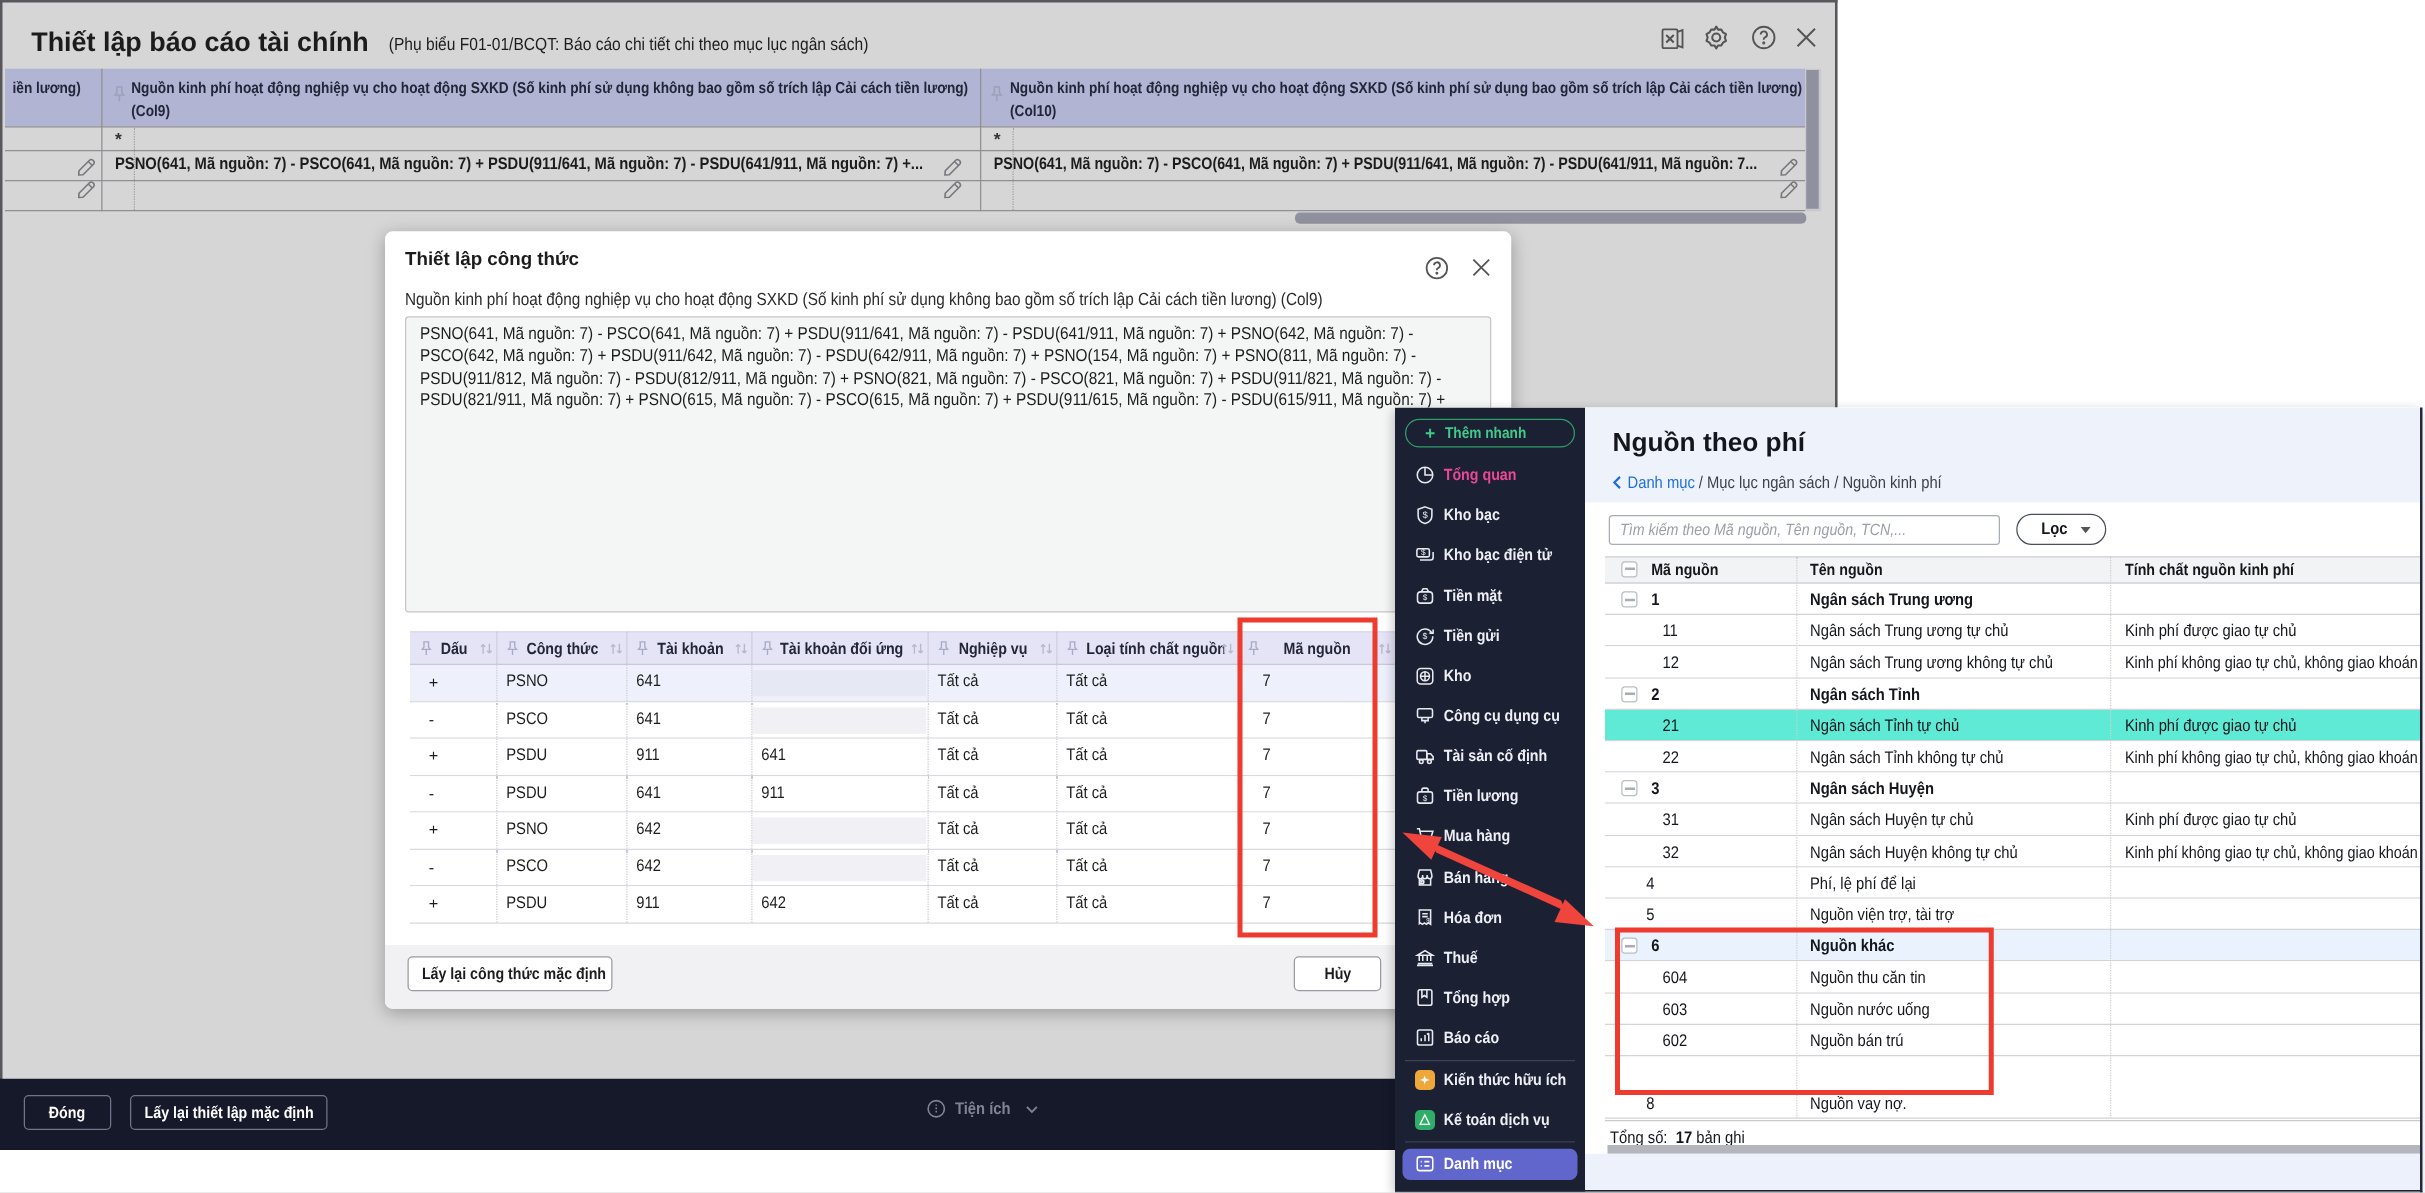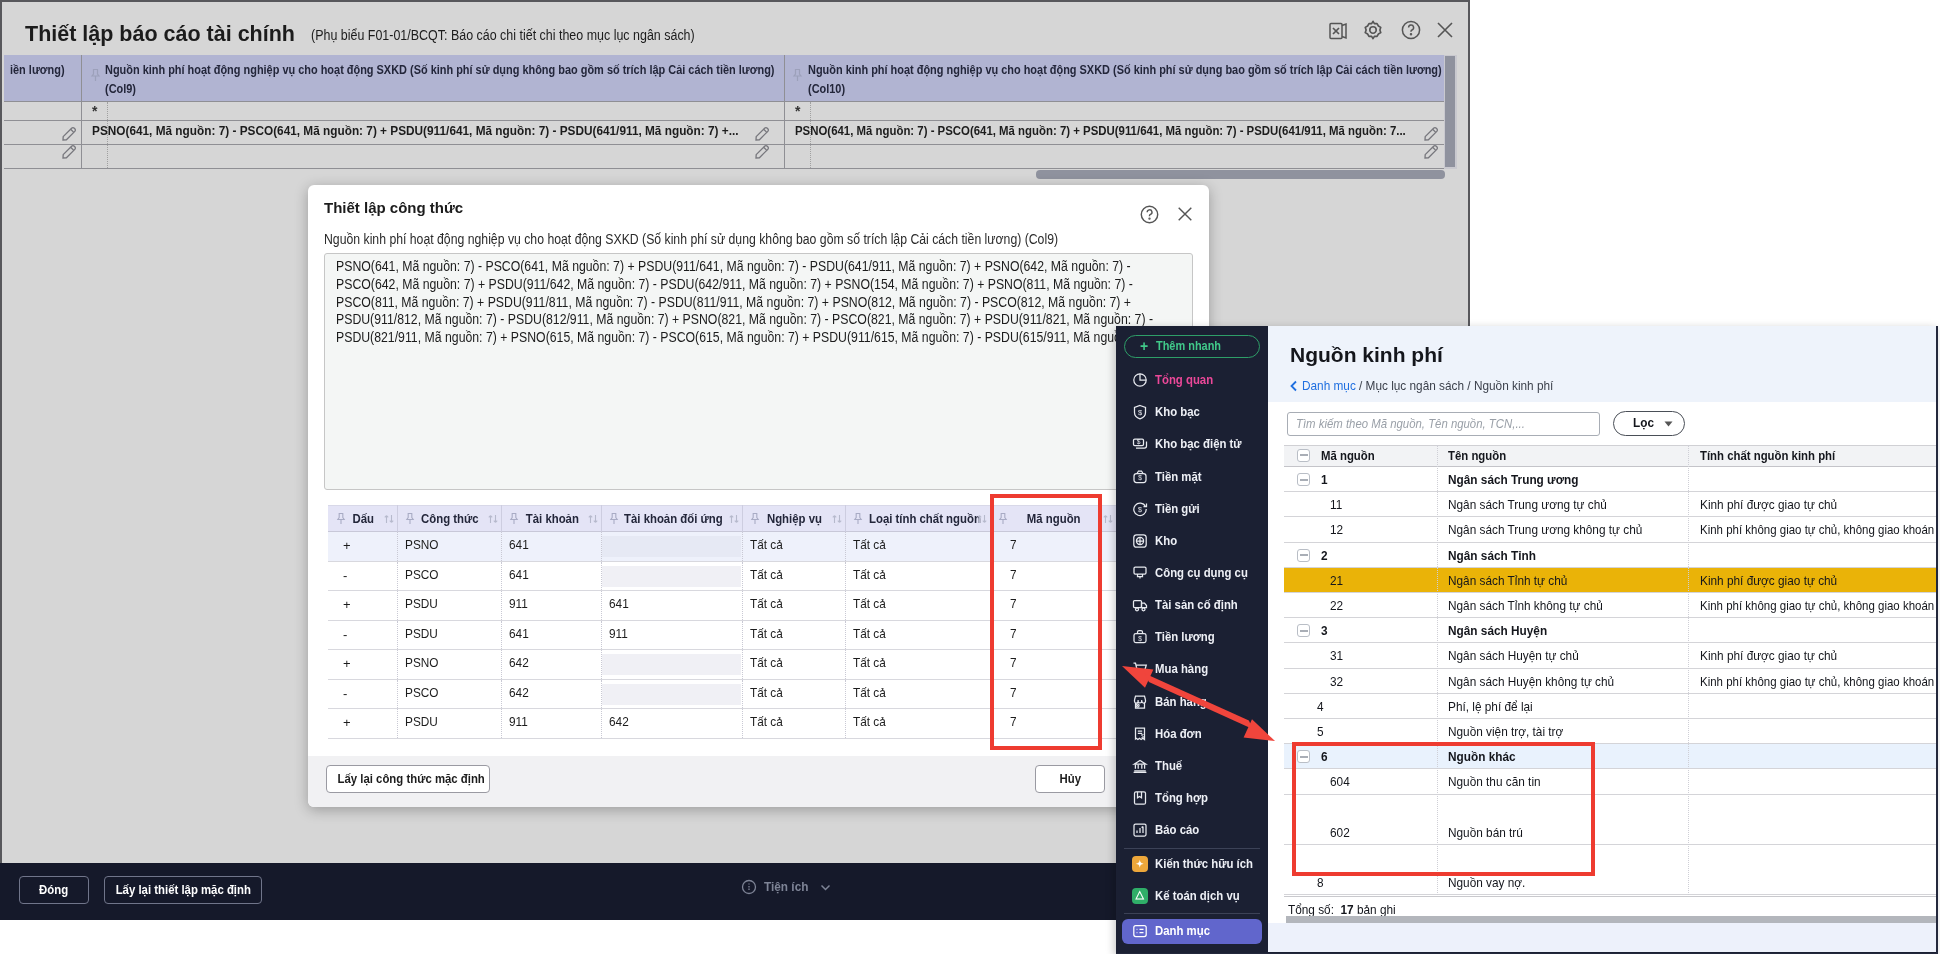--- a/index.html
+++ b/index.html
@@ -104,21 +104,20 @@
       <circle cx="11" cy="15.3" r="0.5" fill="#555"></circle>
     </svg>
 <svg class="abs" style="left:868px;top:20px;" width="18" height="18" viewBox="0 0 20 20" stroke="#555" stroke-width="1.6">
       <path d="M3 3 L17 17 M17 3 L3 17"></path>
     </svg>
 <div class="abs" style="left:16px;top:46px;font-size:14px;color:#2a2a2a;"><span class="t">Nguồn kinh phí hoạt động nghiệp vụ cho hoạt động SXKD (Số kinh phí sử dụng không bao gồm số trích lập Cải cách tiền lương) (Col9)</span></div>
 <div class="abs" style="left:16px;top:68px;width:869px;height:237px;background:#f4f6f5;border:1px solid #c6c6c6;border-radius:3px;box-sizing:border-box;overflow:hidden;">
 <div style="position:absolute;left:11px;top:4px;font-size:13.8px;line-height:17.8px;color:#1c1c1c;">
 <div style="height:17.8px;"><span class="t89">PSNO(641, Mã nguồn: 7)&nbsp;-&nbsp;PSCO(641, Mã nguồn: 7) + PSDU(911/641, Mã nguồn: 7)&nbsp;-&nbsp;PSDU(641/911, Mã nguồn: 7) + PSNO(642, Mã nguồn: 7)&nbsp;-</span></div>
 <div style="height:17.8px;"><span class="t89">PSCO(642, Mã nguồn: 7) + PSDU(911/642, Mã nguồn: 7)&nbsp;-&nbsp;PSDU(642/911, Mã nguồn: 7) + PSNO(154, Mã nguồn: 7) + PSNO(811, Mã nguồn: 7)&nbsp;-</span></div>
-<div style="height:17.8px;"><span class="t89">PSCO(811, Mã nguồn: 7) + PSDU(911/811, Mã nguồn: 7)&nbsp;-&nbsp;PSDU(811/911, Mã nguồn: 7) + PSNO(812, Mã nguồn: 7)&nbsp;-&nbsp;PSCO(812, Mã nguồn: 7) +</span></div>
 <div style="height:17.8px;"><span class="t89">PSDU(911/812, Mã nguồn: 7)&nbsp;-&nbsp;PSDU(812/911, Mã nguồn: 7) + PSNO(821, Mã nguồn: 7)&nbsp;-&nbsp;PSCO(821, Mã nguồn: 7) + PSDU(911/821, Mã nguồn: 7)&nbsp;-</span></div>
 <div style="height:17.8px;"><span class="t89">PSDU(821/911, Mã nguồn: 7) + PSNO(615, Mã nguồn: 7)&nbsp;-&nbsp;PSCO(615, Mã nguồn: 7) + PSDU(911/615, Mã nguồn: 7)&nbsp;-&nbsp;PSDU(615/911, Mã nguồn: 7) +</span></div>
 </div>
     </div>
 <div class="abs" style="left:20px;top:320px;width:788px;height:27px;background:#e4e4f6;border-top:1px solid #d8d8e8;border-bottom:1px solid #c8c8d8;box-sizing:border-box;"></div>
 <svg class="abs" style="left:28px;top:327px;" width="10" height="14" viewBox="0 0 11 15" fill="none" stroke="#a8abc4" stroke-width="1.2">
       <path d="M3.5 1.5h4v4.5l1.5 2h-7l1.5-2z"></path>
       <path d="M5.5 8v5"></path>
     </svg>
 <div class="abs b" style="left:36px;top:326px;width:39px;font-size:13px;color:#23263a;text-align:center;"><span class="tc">Dấu</span></div>
@@ -399,21 +398,21 @@
 <div class="abs b" style="left:19.5px;top:562px;font-size:11px;color:#fff;">△</div>
 <div class="abs b" style="left:39px;top:562px;font-size:13px;color:#eef0f6;"><span class="t">Kế toán dịch vụ</span></div>
 <div class="abs" style="left:6px;top:593px;width:140px;height:25px;background:#6166cc;border-radius:6px;"></div>
 <svg class="abs" style="left:16px;top:597px;" width="16" height="16" viewBox="0 0 16 16" fill="none" stroke="#fff" stroke-width="1.25">
       <rect x="1.8" y="2.5" width="12.4" height="11" rx="2"></rect>
       <path d="M7.5 6.3h4M7.5 9.7h4M4.6 6.3h.8M4.6 9.7h.8"></path>
     </svg>
 <div class="abs b" style="left:39px;top:597px;font-size:13px;color:#fff;"><span class="t">Danh mục</span></div>
 <div class="abs" style="left:152px;top:0;width:670px;height:628px;background:#fff;"></div>
 <div class="abs" style="left:152px;top:0;width:670px;height:76px;background:#eef3fb;"></div>
-<div class="abs b" style="left:174px;top:17px;font-size:21px;color:#14161c;">Nguồn kinh phí</div>
+<div class="abs b" style="left:174px;top:17px;font-size:21px;color:#14161c;">Nguồn theo phí</div>
 <svg class="abs" style="left:173px;top:54px;" width="9" height="12" viewBox="0 0 9 12" fill="none" stroke="#1f6fe0" stroke-width="1.8">
       <path d="M7 1.5 L2.5 6 L7 10.5"></path>
     </svg>
 <div class="abs" style="left:186px;top:52px;font-size:13.5px;color:#1f6fe0;"><span class="t">Danh mục</span></div>
 <div class="abs" style="left:243px;top:52px;font-size:13.5px;color:#3a3f4a;"><span class="t">/ Mục lục ngân sách / Nguồn kinh phí</span></div>
 <div class="abs" style="left:171px;top:86px;width:313px;height:24px;background:#fff;border:1px solid #a8adb5;border-radius:3px;box-sizing:border-box;"></div>
 <div class="abs" style="left:180px;top:90px;font-size:13px;font-style:italic;color:#9aa0a8;"><span class="t">Tìm kiếm theo Mã nguồn, Tên nguồn, TCN,...</span></div>
 <div class="abs" style="left:497px;top:85px;width:72px;height:25px;border:1px solid #4a4f57;border-radius:13px;box-sizing:border-box;"></div>
 <div class="abs b" style="left:517px;top:89px;font-size:13.5px;color:#14161c;"><span class="t">Lọc</span></div>
 <svg class="abs" style="left:548px;top:95px;" width="9" height="6" viewBox="0 0 9 6" fill="#555">
@@ -440,21 +439,21 @@
 <div class="abs" style="left:46px;top:5px;font-size:13.5px;color:#14161c;"><span class="t">12</span></div>
 <div class="abs" style="left:164px;top:5px;font-size:13.5px;color:#14161c;"><span class="t">Ngân sách Trung ương không tự chủ</span></div>
 <div class="abs" style="left:416px;top:5px;font-size:13.5px;color:#14161c;"><span class="t" style="transform:scaleX(.85);">Kinh phí không giao tự chủ, không giao khoán</span></div>
 </div>
 <div class="abs" style="left:168px;top:216.6px;width:654px;height:25.20px;background:#fff;border-bottom:1px solid #d4d4d8;box-sizing:border-box;">
 <div class="abs" style="left:13px;top:6px;width:13px;height:13px;border:1px solid #b9bec6;border-radius:3px;background:#fff;box-sizing:border-box;"></div>
 <div class="abs" style="left:15.5px;top:11.5px;width:8px;height:2px;background:#a9aeb6;"></div>
 <div class="abs b" style="left:37px;top:5px;font-size:13.5px;color:#14161c;"><span class="t">2</span></div>
 <div class="abs b" style="left:164px;top:5px;font-size:13.5px;color:#14161c;"><span class="t">Ngân sách Tỉnh</span></div>
 </div>
-<div class="abs" style="left:168px;top:241.8px;width:654px;height:25.20px;background:#eab308;border-bottom:1px solid #d4d4d8;box-sizing:border-box;">
+<div class="abs" style="left:168px;top:241.8px;width:654px;height:25.20px;background:#5eead4;border-bottom:1px solid #d4d4d8;box-sizing:border-box;">
 <div class="abs" style="left:46px;top:5px;font-size:13.5px;color:#14161c;"><span class="t">21</span></div>
 <div class="abs" style="left:164px;top:5px;font-size:13.5px;color:#14161c;"><span class="t">Ngân sách Tỉnh tự chủ</span></div>
 <div class="abs" style="left:416px;top:5px;font-size:13.5px;color:#14161c;"><span class="t">Kinh phí được giao tự chủ</span></div>
 </div>
 <div class="abs" style="left:168px;top:267.0px;width:654px;height:25.20px;background:#fff;border-bottom:1px solid #d4d4d8;box-sizing:border-box;">
 <div class="abs" style="left:46px;top:5px;font-size:13.5px;color:#14161c;"><span class="t">22</span></div>
 <div class="abs" style="left:164px;top:5px;font-size:13.5px;color:#14161c;"><span class="t">Ngân sách Tỉnh không tự chủ</span></div>
 <div class="abs" style="left:416px;top:5px;font-size:13.5px;color:#14161c;"><span class="t" style="transform:scaleX(.85);">Kinh phí không giao tự chủ, không giao khoán</span></div>
 </div>
 <div class="abs" style="left:168px;top:292.2px;width:654px;height:25.20px;background:#fff;border-bottom:1px solid #d4d4d8;box-sizing:border-box;">
@@ -483,20 +482,24 @@
 </div>
 <div class="abs" style="left:168px;top:418.2px;width:654px;height:25.20px;background:#e9f2fd;border-bottom:1px solid #d4d4d8;box-sizing:border-box;">
 <div class="abs" style="left:13px;top:6px;width:13px;height:13px;border:1px solid #b9bec6;border-radius:3px;background:#fff;box-sizing:border-box;"></div>
 <div class="abs" style="left:15.5px;top:11.5px;width:8px;height:2px;background:#a9aeb6;"></div>
 <div class="abs b" style="left:37px;top:5px;font-size:13.5px;color:#14161c;"><span class="t">6</span></div>
 <div class="abs b" style="left:164px;top:5px;font-size:13.5px;color:#14161c;"><span class="t">Nguồn khác</span></div>
 </div>
 <div class="abs" style="left:168px;top:443.4px;width:654px;height:25.20px;background:#fff;border-bottom:1px solid #d4d4d8;box-sizing:border-box;">
 <div class="abs" style="left:46px;top:5px;font-size:13.5px;color:#14161c;"><span class="t">604</span></div>
 <div class="abs" style="left:164px;top:5px;font-size:13.5px;color:#14161c;"><span class="t">Nguồn thu căn tin</span></div>
+</div>
+<div class="abs" style="left:168px;top:468.6px;width:654px;height:25.20px;background:#fff;border-bottom:1px solid #d4d4d8;box-sizing:border-box;">
+<div class="abs" style="left:46px;top:5px;font-size:13.5px;color:#14161c;"><span class="t">603</span></div>
+<div class="abs" style="left:164px;top:5px;font-size:13.5px;color:#14161c;"><span class="t">Nguồn nước uống</span></div>
 </div>
 <div class="abs" style="left:168px;top:493.8px;width:654px;height:25.20px;background:#fff;border-bottom:1px solid #d4d4d8;box-sizing:border-box;">
 <div class="abs" style="left:46px;top:5px;font-size:13.5px;color:#14161c;"><span class="t">602</span></div>
 <div class="abs" style="left:164px;top:5px;font-size:13.5px;color:#14161c;"><span class="t">Nguồn bán trú</span></div>
 </div>
 <div class="abs" style="left:168px;top:544.2px;width:654px;height:25.20px;background:#fff;border-bottom:1px solid #d4d4d8;box-sizing:border-box;">
 <div class="abs" style="left:33px;top:5px;font-size:13.5px;color:#14161c;"><span class="t">8</span></div>
 <div class="abs" style="left:164px;top:5px;font-size:13.5px;color:#14161c;"><span class="t">Nguồn vay nợ.</span></div>
 </div>
 <div class="abs" style="left:321px;top:119px;width:1px;height:450px;border-left:1px dotted #cfcfd6;"></div>

